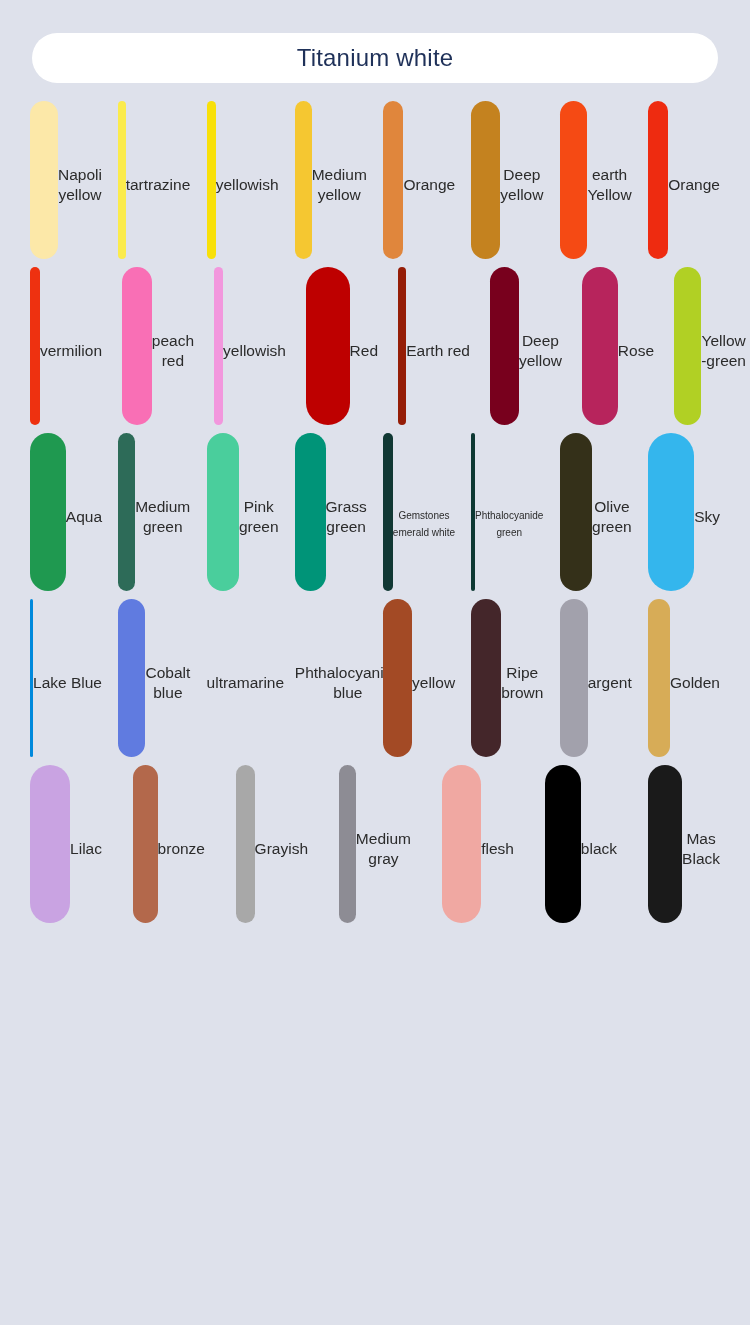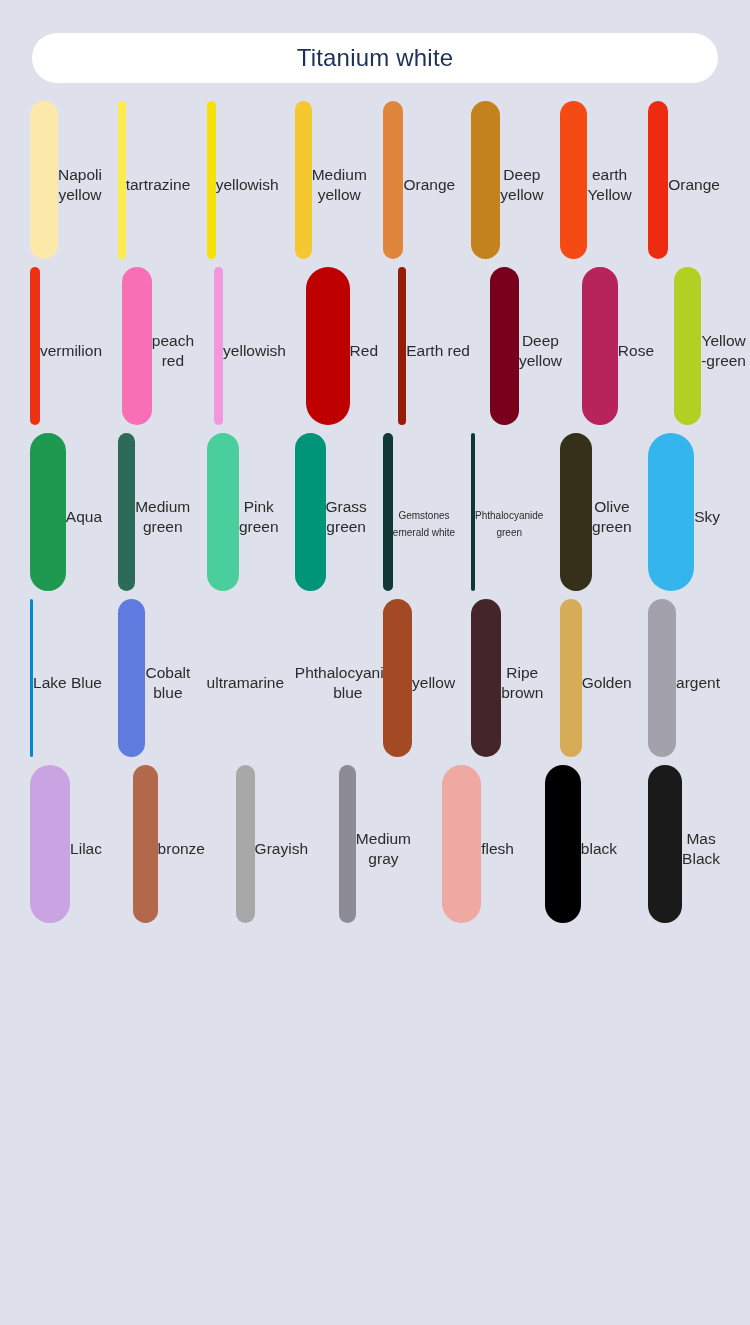--- a/index.html
+++ b/index.html
@@ -231,27 +231,27 @@
         </div>
         <div class="cell">
           <div class="swatch" title="ochre" style="background: rgb(163, 74, 37);"></div>
           <div class="label"><span class="l1">yellow</span></div>
         </div>
         <div class="cell">
           <div class="swatch" title="Ripe brown" style="background: rgb(68, 38, 42);"></div>
           <div class="label"><span class="l1">Ripe</span><span class="l2">brown</span></div>
         </div>
         <div class="cell">
+          <div class="swatch" title="argent" style="background: rgb(162, 161, 172);"></div>
+          <div class="label"><span class="l1">argent</span></div>
+        </div>
+        <div class="cell">
           <div class="swatch" title="Golden" style="background: rgb(215, 172, 87);"></div>
           <div class="label"><span class="l1">Golden</span></div>
         </div>
-        <div class="cell">
-          <div class="swatch" title="argent" style="background: rgb(162, 161, 172);"></div>
-          <div class="label"><span class="l1">argent</span></div>
-        </div>
       </div>
       <div class="row row-5">
         <div class="cell">
           <div class="swatch" title="Lilac" style="background: rgb(201, 163, 226);"></div>
           <div class="label"><span class="l1">Lilac</span></div>
         </div>
         <div class="cell">
           <div class="swatch" title="bronze" style="background: rgb(179, 104, 75);"></div>
           <div class="label"><span class="l1">bronze</span></div>
         </div>

